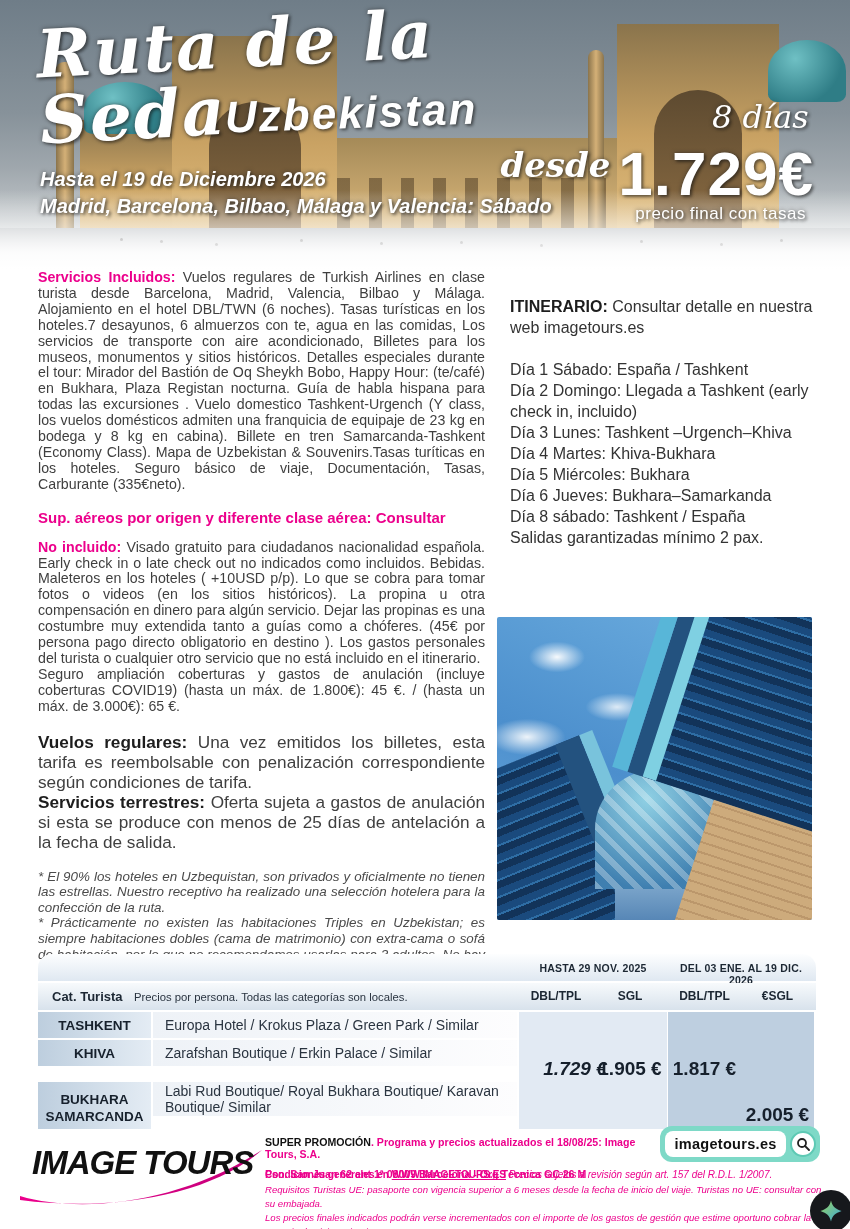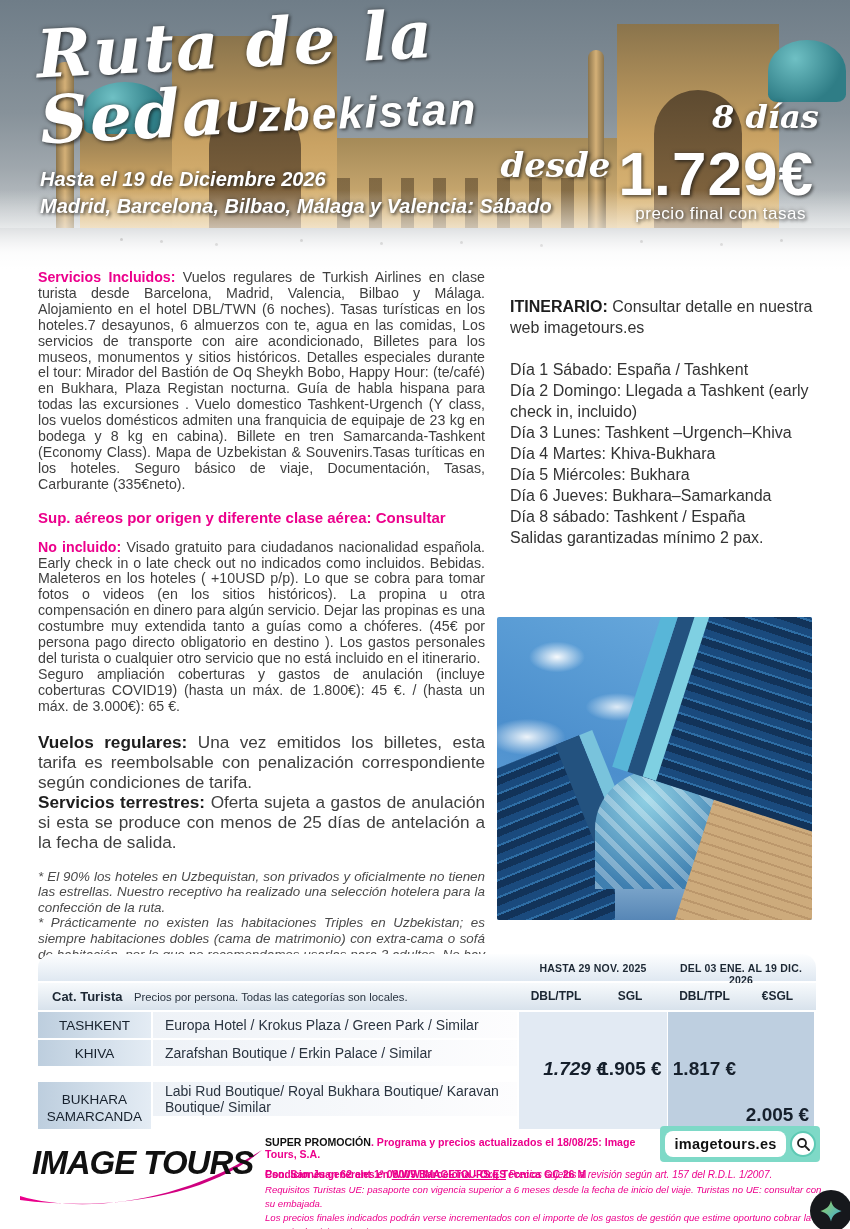--- a/index.html
+++ b/index.html
@@ -20,21 +20,21 @@
   .crowd{position:absolute;left:120px;top:238px;width:3px;height:3px;background:#4a4a4a;border-radius:50%;
        box-shadow:40px 2px #555,95px 5px #4a4a4a,180px 1px #555,260px 4px #4a4a4a,340px 3px #555,420px 6px #4a4a4a,
        520px 2px #555,600px 5px #4a4a4a,660px 1px #555;}
   .fade{position:absolute;left:0;top:190px;width:100%;height:80px;
        background:linear-gradient(180deg,rgba(255,255,255,0),rgba(255,255,255,.92) 78%,#ffffff 100%);}
 
   .hero-txt{color:#ffffff;position:absolute;text-shadow:0 0 4px rgba(40,40,40,.65),2px 2px 3px rgba(0,0,0,.4);}
   #title{left:38px;top:8px;width:520px;font-family:"DejaVu Serif",serif;font-style:italic;font-weight:bold;
        font-size:66px;line-height:1;transform:rotate(-3deg);letter-spacing:2px;}
   #subtitle{left:225px;top:88px;font-size:44px;font-weight:bold;font-style:italic;letter-spacing:2px;transform:rotate(-2deg);}
-  #duration{left:712px;top:98px;font-size:32px;font-weight:bold;font-style:italic;font-family:"DejaVu Serif",serif;}
+  #duration{left:712px;top:98px;font-size:32px;font-weight:normal;font-style:italic;font-family:"DejaVu Serif",serif;}
   #dates{left:40px;top:166px;font-size:20px;font-weight:bold;font-style:italic;line-height:27px;white-space:nowrap;}
   #priceline{right:36px;top:138px;text-align:right;white-space:nowrap;}
   #priceline .desde{font-family:"DejaVu Serif",serif;font-style:italic;font-weight:bold;font-size:34px;vertical-align:18px;margin-right:8px;}
   #priceline .price{font-size:62px;font-weight:bold;letter-spacing:1px;}
   #pricenote{right:44px;top:204px;font-size:17px;letter-spacing:.5px;}
 
   
   .mag{color:#EC008C;font-weight:bold;}
   #leftcol{position:absolute;left:38px;top:270px;width:447px;font-size:14.2px;line-height:15.9px;
        color:#3f3f3f;text-align:justify;}
@@ -84,40 +84,40 @@
       background:linear-gradient(180deg,#f7fafc,#d8e2ec);}
   .pt-cat .lbl{position:absolute;left:14px;top:6px;font-size:13px;font-weight:bold;color:#1c2733;}
   .pt-cat .note{position:absolute;left:96px;top:8px;font-size:11.3px;color:#2a3440;}
   .pt-colh{position:absolute;top:6px;font-size:12px;font-weight:bold;color:#1c2733;text-align:center;}
   .band{position:absolute;top:58px;height:117px;}
   #band1{left:481px;width:148px;background:#e2eaf3;}
   #band2{left:630px;width:146px;background:#becfe0;}
   .pt-price{position:absolute;top:104px;font-size:19px;font-weight:bold;color:#16202c;text-align:center;white-space:nowrap;}
   .pt-row{position:absolute;left:0;}
   .pt-city{position:absolute;left:0;top:0;width:113px;height:100%;display:flex;align-items:center;justify-content:center;
-      background:linear-gradient(90deg,#bdcede,#e4ecf4);font-size:13.5px;font-weight:normal;color:#16202c;}
+      background:linear-gradient(90deg,#bdcede,#e4ecf4);font-size:13.5px;font-weight:bold;color:#16202c;}
   .pt-hotels{position:absolute;left:115px;top:0;width:364px;height:100%;display:flex;align-items:center;
       background:linear-gradient(90deg,#eef2f7,#fdfdfe);font-size:14px;color:#2a3440;padding-left:12px;box-sizing:border-box;line-height:16px;}
 
   
   #logo{position:absolute;left:28px;top:1138px;width:240px;height:72px;}
   #logo .lt{position:absolute;left:4px;top:6px;font-size:33px;font-weight:bold;font-style:italic;color:#111;
       letter-spacing:-1px;white-space:nowrap;}
   #logo svg{position:absolute;left:-18px;top:0;}
   #promo{position:absolute;left:265px;top:1136px;width:400px;font-size:10.6px;line-height:12px;}
   #promo .l1{margin:0 0 8px 0;} #promo .l2{margin:0 0 10px 0;color:#EC008C;font-weight:bold;}
   #promo .bk{color:#111;font-weight:bold;}
   #cond{position:absolute;left:265px;top:1169px;width:555px;font-size:10px;color:#EC008C;}
   #cond .pre{font-weight:bold;} #cond .lnk{font-weight:bold;text-decoration:underline;color:#EC008C;} 
   #cond .suf{font-style:italic;}
   #fine{position:absolute;left:265px;top:1183px;width:558px;font-size:9.6px;line-height:14px;
       color:#EC008C;font-style:italic;}
   #fine p{margin:0;}
 
-  #searchbox{position:absolute;left:660px;top:1126px;width:160px;height:36px;background:#7ed9c7;border-radius:4px;
+  #searchbox{position:absolute;left:660px;top:1126px;width:160px;height:36px;background:#7ed9c7;border-radius:12px;
       display:flex;align-items:center;padding:0 4px 0 5px;box-sizing:border-box;gap:4px;}
   #searchbox .field{flex:1;height:26px;background:#ffffff;border-radius:8px;display:flex;align-items:center;
       justify-content:center;font-size:14.5px;font-weight:bold;color:#111;letter-spacing:.3px;}
   #searchbox .btn{width:26px;height:26px;border-radius:50%;background:#ffffff;border:2px solid #5ec9b4;
       box-sizing:border-box;display:flex;align-items:center;justify-content:center;}
   #chatwidget{position:absolute;left:810px;top:1190px;width:42px;height:42px;border-radius:50%;background:#16181c;
       display:flex;align-items:center;justify-content:center;}
 </style>
 </head>
 <body>

